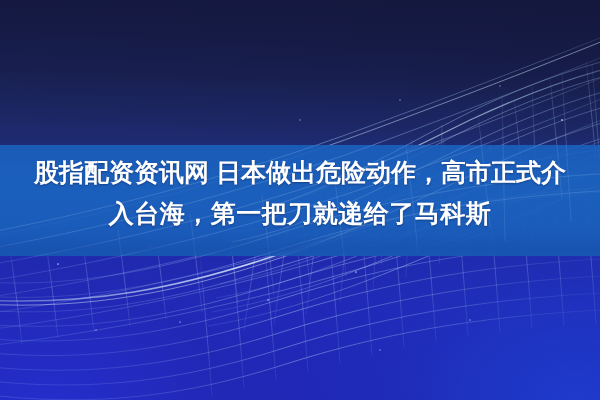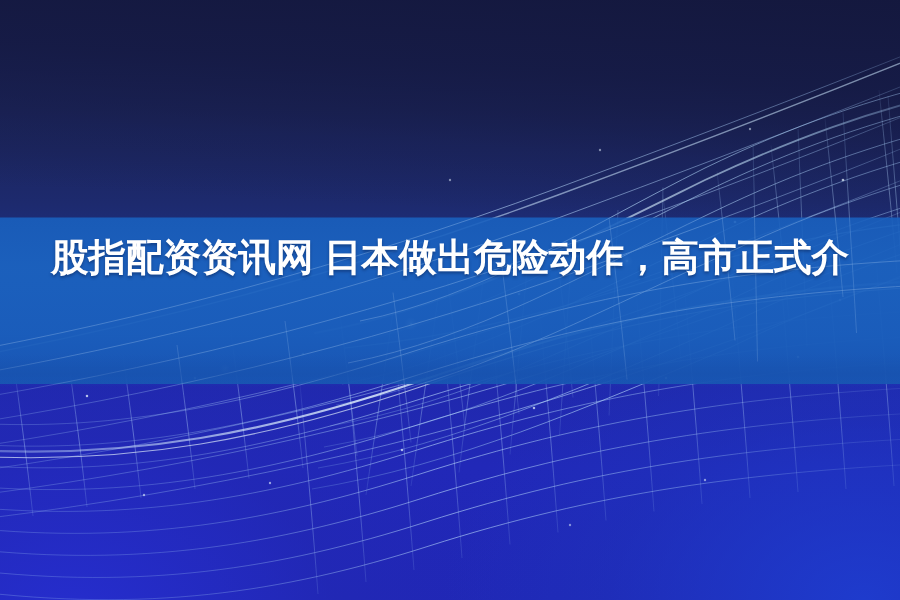--- a/index.html
+++ b/index.html
@@ -310,15 +310,16 @@
         <path d="M550,79 C 554,117 558,154 562,198"></path>
         <path d="M502,97 C 503,146 504,191 505,241"></path>
         <path d="M562,75 C 565,125 568,171 571,222"></path>
       </g>
     </svg>
   </div>
   <div class="band-fade-btm"></div>
 
   <div class="headline">
     <span class="line line1">股指配资资讯网 日本做出危险动作，高市正式介</span>
+    <span class="line line2">入台海，第一把刀就递给了马科斯</span>
   </div>
 
 </div>
 
 </body></html>

